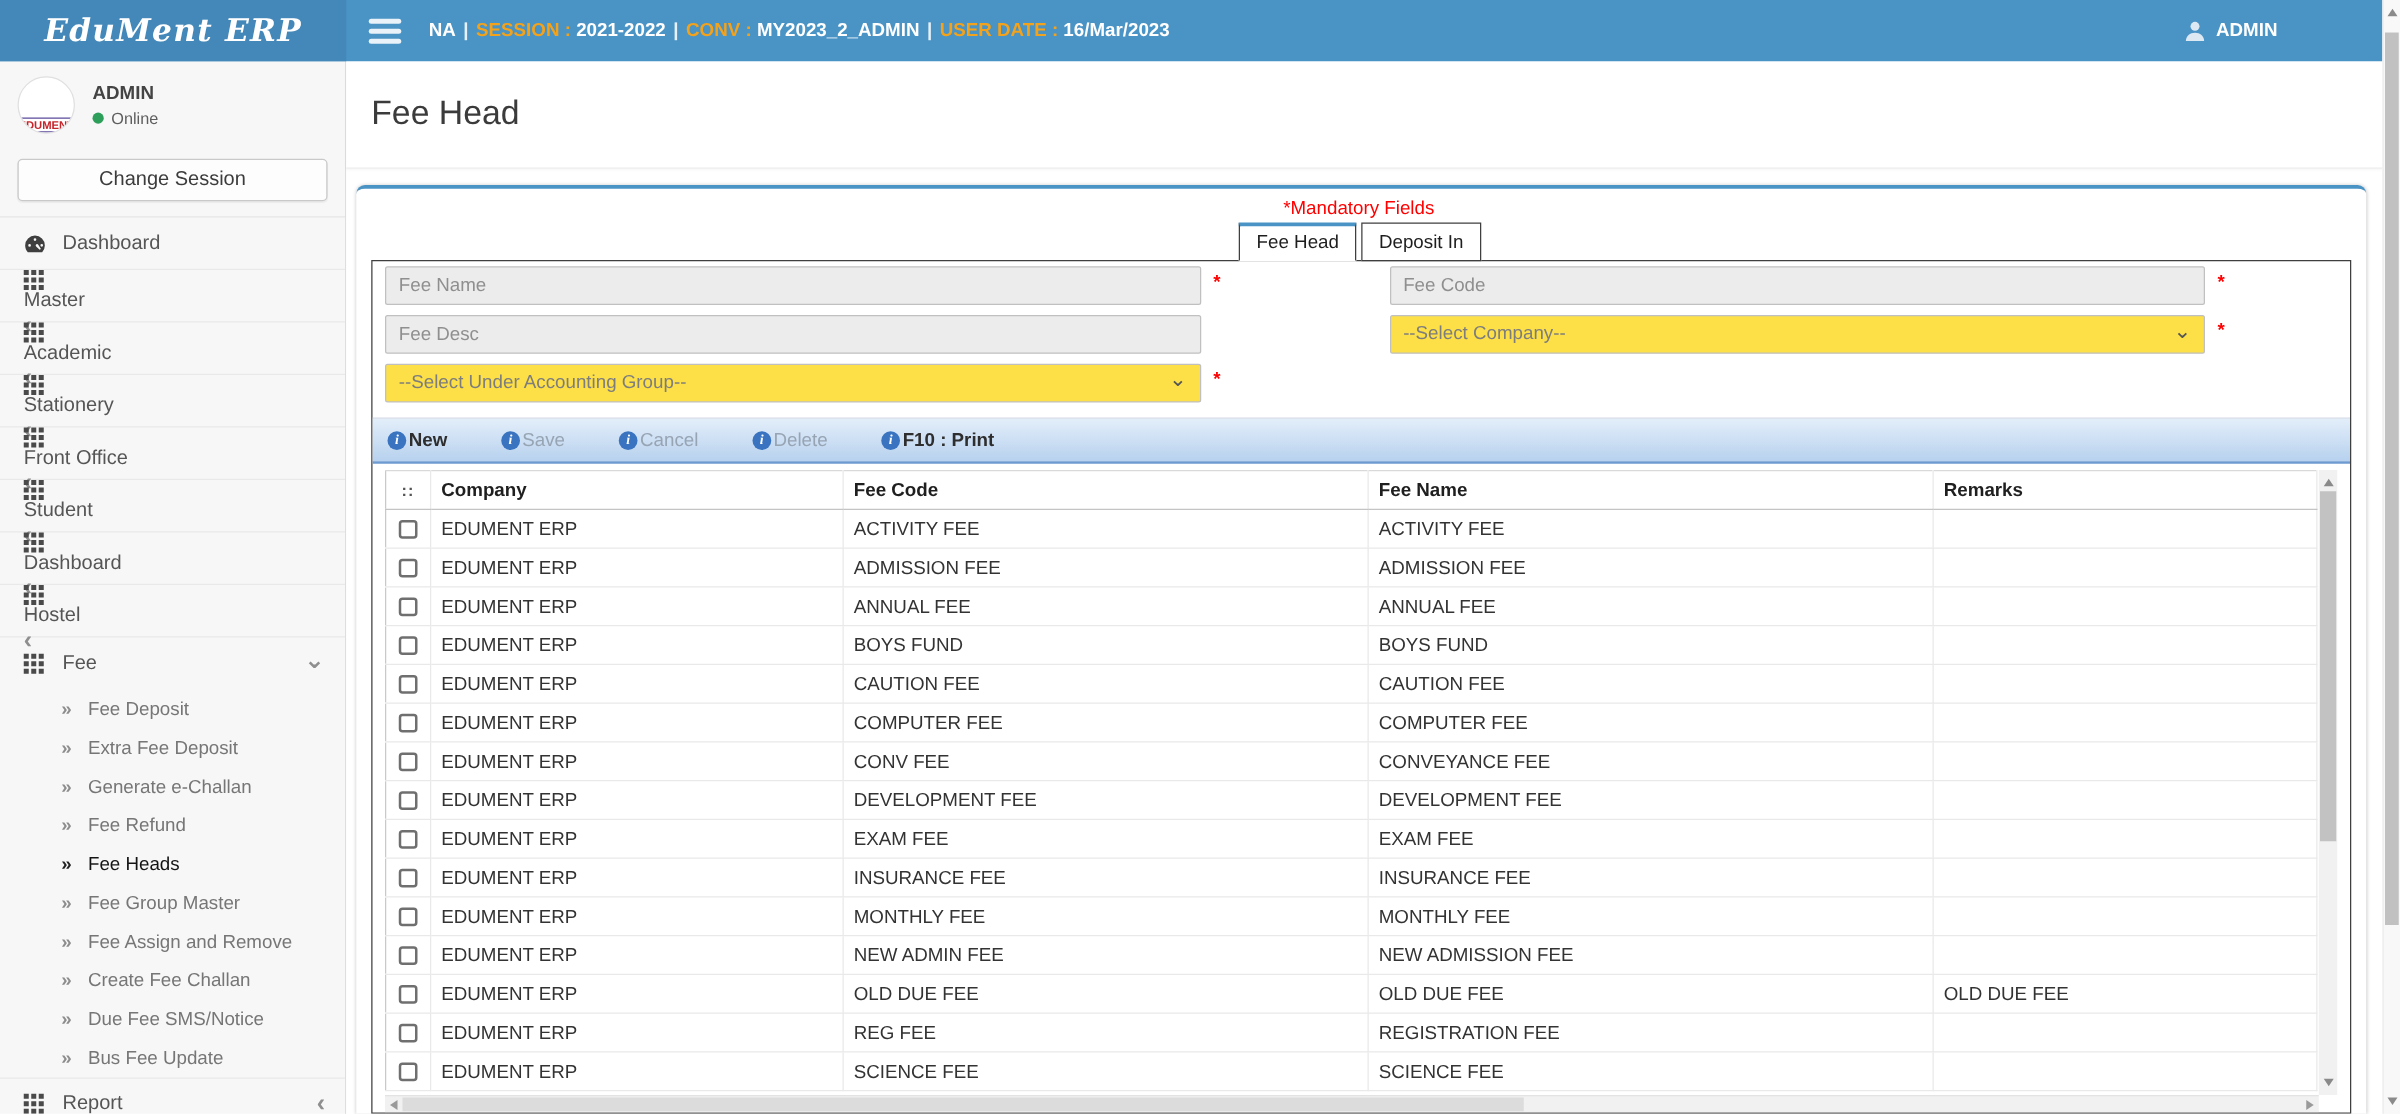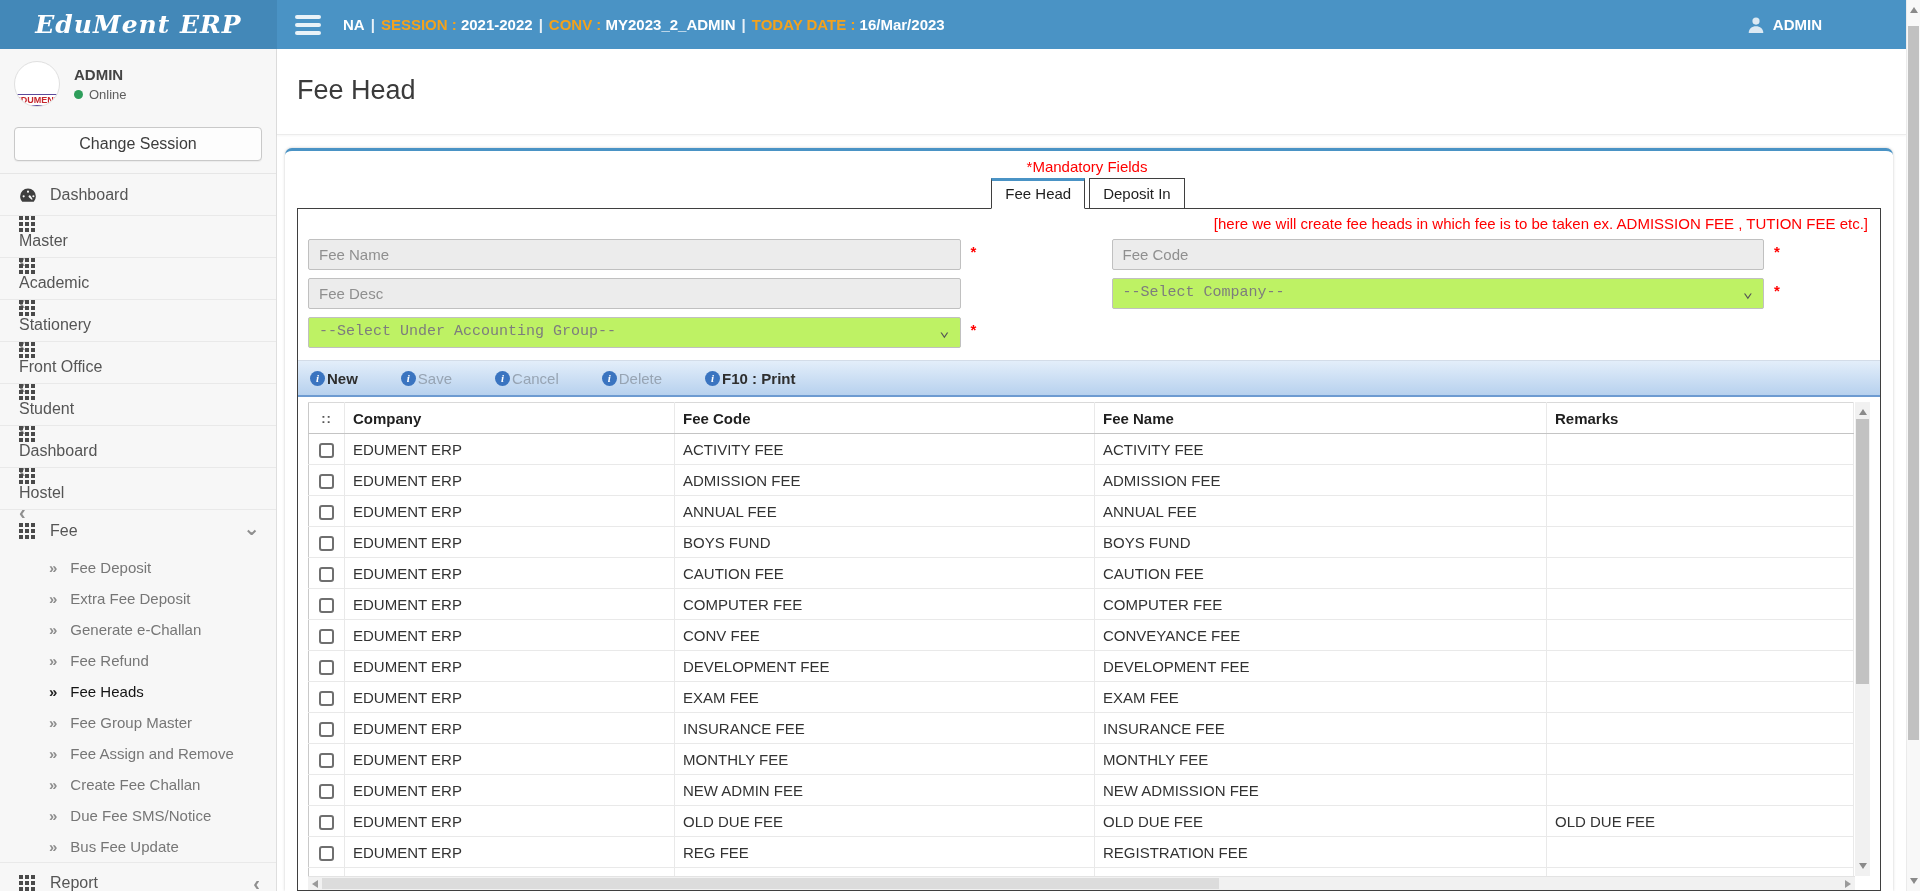--- a/index.html
+++ b/index.html
@@ -94,23 +94,23 @@
     display:flex; flex-direction:column; overflow:hidden; background:#fff; }
   .hint { color:#f00; font-size:15px; text-align:right; padding:6px 12px 0 0; height:26px; }
 
   .form-grid { display:grid; grid-template-columns:1fr 1fr; column-gap:125px;
     padding:4px 90px 0 10px; }
   .field-row { display:flex; align-items:flex-start; margin-bottom:8px; }
   .inp { flex:1; height:31px; background:#ececec; border:1px solid #c0c0c0;
     border-radius:2px; font-size:15px; color:#8f8f8f; padding:0 10px;
     font-family:inherit; outline:none; }
   .inp::placeholder { color:#8f8f8f; opacity:1; }
-  .sel { flex:1; height:31px; background:#bef264; border:1px solid #c0c0c0;
+  .sel { flex:1; height:31px; background:#fde047; border:1px solid #c0c0c0;
     border-radius:2px; font-size:15px; color:#7d7d7d; padding:5px 26px 0 10px;
-    position:relative; cursor:pointer;font-family:Liberation Mono, monospace; }
+    position:relative; cursor:pointer; }
   .sel .sel-chev { position:absolute; right:10px; top:2px; color:#555; font-size:17px; }
   .req { color:#f00; font-size:15px; font-weight:bold; width:26px; text-align:center;
     padding-top:4px; flex:0 0 auto; }
   .spacer { width:26px; flex:0 0 auto; }
 
   .toolbar { height:37px; margin-top:4px; background:linear-gradient(#e3eefa,#b7d1ee);
     border-top:1px solid #d3dce8; border-bottom:2px solid #6d9bd1;
     display:flex; align-items:center; padding-left:12px; flex:0 0 auto; }
   .tb-item { display:flex; align-items:center; margin-right:43px; cursor:pointer; font-size:15px; }
   .info-ic { width:15px; height:15px; border-radius:50%; background:#3a74c0; color:#fff;
@@ -151,21 +151,21 @@
   <div class="brand">EduMent ERP</div>
   <div class="topbar-main">
     <div class="hamburger">
         <i></i>
         <i></i>
         <i></i>
       </div>
     <div class="session-info">
       <span>NA</span><span class="sep">|</span><span class="lbl">SESSION :</span>
       <span>2021-2022</span><span class="sep">|</span><span class="lbl">CONV :</span>
-      <span>MY2023_2_ADMIN</span><span class="sep">|</span><span class="lbl">TODAY DATE :</span>
+      <span>MY2023_2_ADMIN</span><span class="sep">|</span><span class="lbl">USER DATE :</span>
       <span>16/Mar/2023</span>
     </div>
     <div class="top-admin">
       <svg class="user-ic" viewBox="0 0 16 16">
           <circle cx="8" cy="4.5" r="3.2"></circle>
           <path d="M1.5 15c0-3.6 2.9-6 6.5-6s6.5 2.4 6.5 6z"></path>
         </svg>
       <span>ADMIN</span>
     </div>
   </div>
@@ -412,21 +412,20 @@
 
     <div class="tab active">
           <span>Fee Head</span>
         </div>
         <div class="tab">
           <span>Deposit In</span>
         </div>
       </div>
 
     <div class="panel">
-      <div class="hint">[here we will create fee heads in which fee is to be taken ex. ADMISSION FEE , TUTION FEE etc.]</div>
 
       <div class="form-grid">
         <div>
           <div class="field-row">
             <input class="inp" type="text" placeholder="Fee Name" style="">
             <span class="req">*</span>
           </div>
           <div class="field-row">
             <input class="inp" type="text" placeholder="Fee Desc" style="">
             <span class="spacer"></span>

